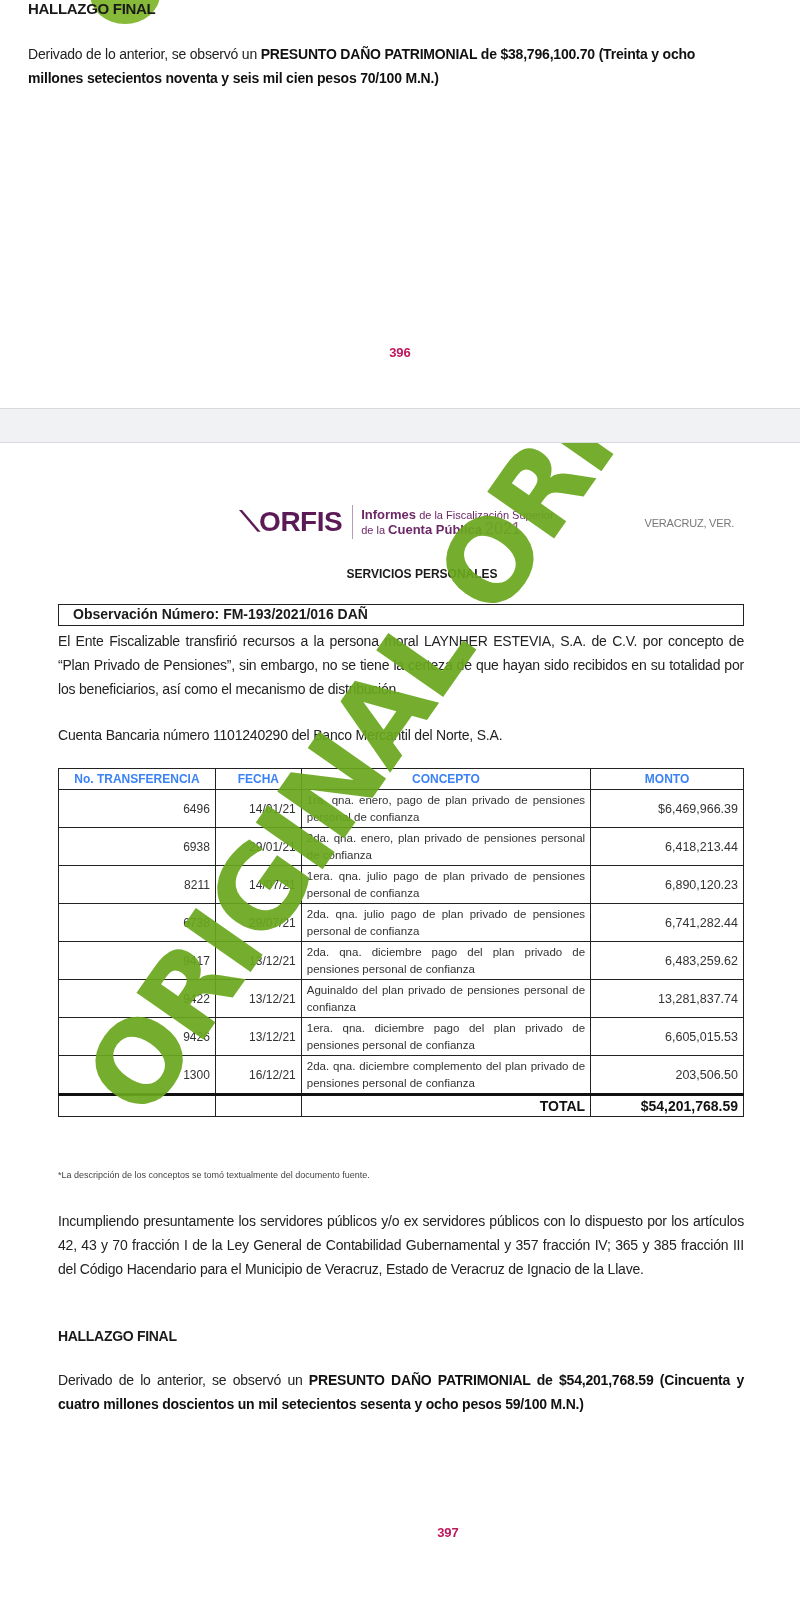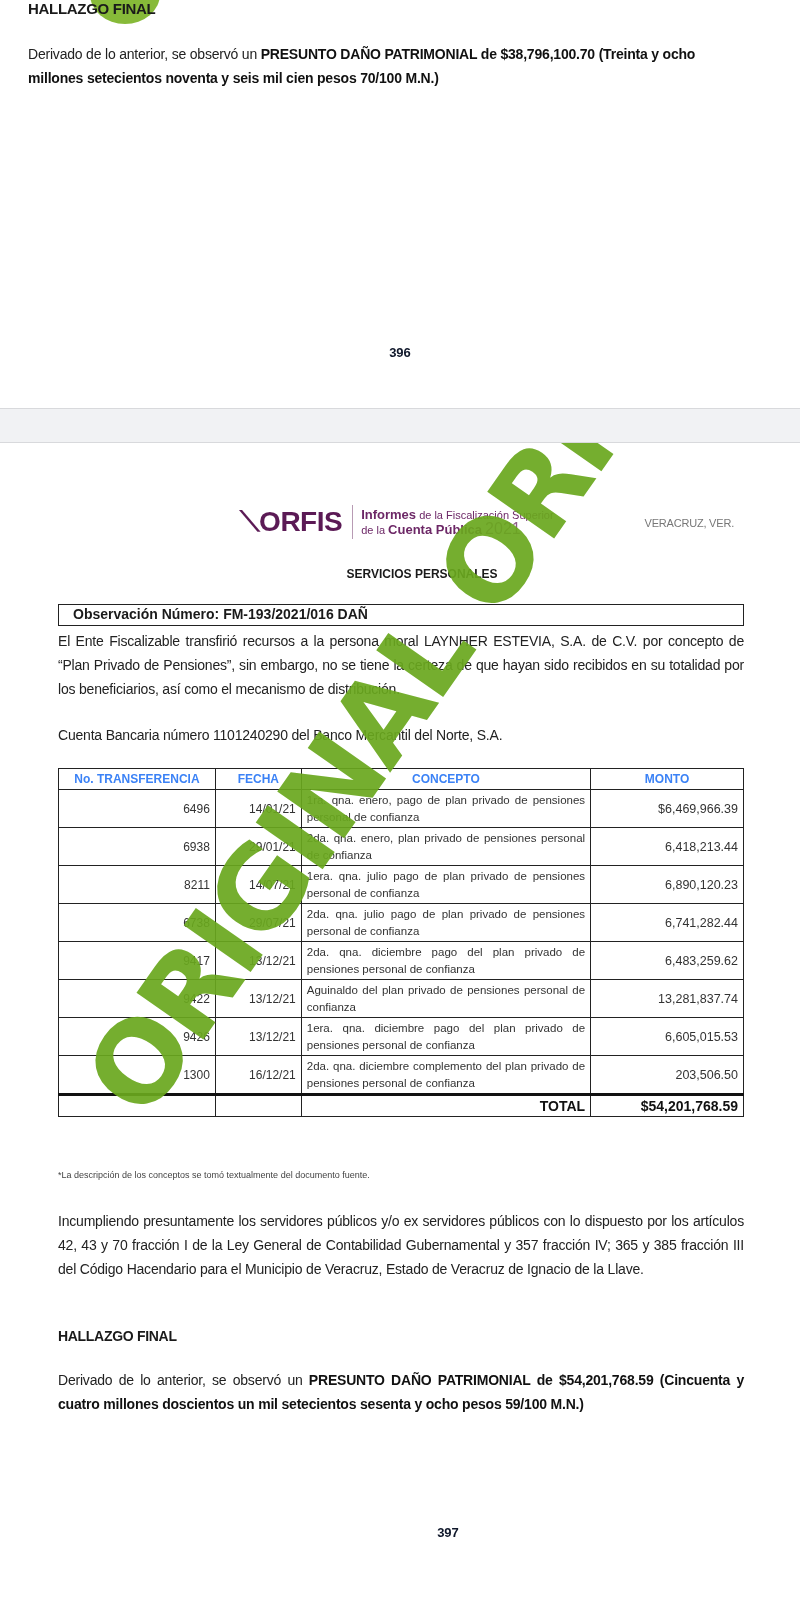--- a/index.html
+++ b/index.html
@@ -3,21 +3,21 @@
 <meta charset="utf-8">
 <style>
   html, body { margin:0; padding:0; }
   body { width:800px; height:1600px; background:#f1f2f4; font-family:"Liberation Sans", sans-serif; color:#1a1a1a; position:relative; overflow:hidden; }
   .page { position:absolute; left:0; width:800px; background:#ffffff; overflow:hidden; }
   #page1 { top:0; height:408px; border-bottom:1px solid #d8d9dc; }
   #page2 { top:442px; height:1158px; border-top:1px solid #d8d9dc; }
   .heading { position:absolute; left:28px; font-weight:bold; font-size:15px; letter-spacing:-0.3px; }
   .para { position:absolute; font-size:14px; line-height:24px; color:#222; letter-spacing:-0.2px; }
   .para b { color:#111; }
-  .pagenum { position:absolute; width:800px; left:0; text-align:center; font-size:13px; font-weight:bold; color:#0f172a; }
+  .pagenum { position:absolute; width:800px; left:0; text-align:center; font-size:13px; font-weight:bold; color:#be185d; }
   
   .logo { position:absolute; left:240px; top:62px; display:flex; align-items:center; }
   .logo-mark { font-size:28px; font-weight:bold; color:#5b1a55; letter-spacing:-0.5px; font-family:Liberation Sans, sans-serif; }
   .logo-sep { width:1px; height:34px; background:#b89bb4; margin:0 8px 0 10px; }
   .logo-text { color:#6c2766; line-height:13px; }
   .logo-text .l1 { font-size:11px; }
   .logo-text .big { font-size:13px; font-weight:bold; }
   .logo-text .yr { font-size:16px; color:#8d5a88;text-align:right; }
   .city { position:absolute; right:66px; top:74px; font-size:11px; color:#777; letter-spacing:-0.2px; }
   .section-title { position:absolute; left:0; width:800px; text-align:center; top:124px; font-size:12px; font-weight:bold;margin-left:22px; }

